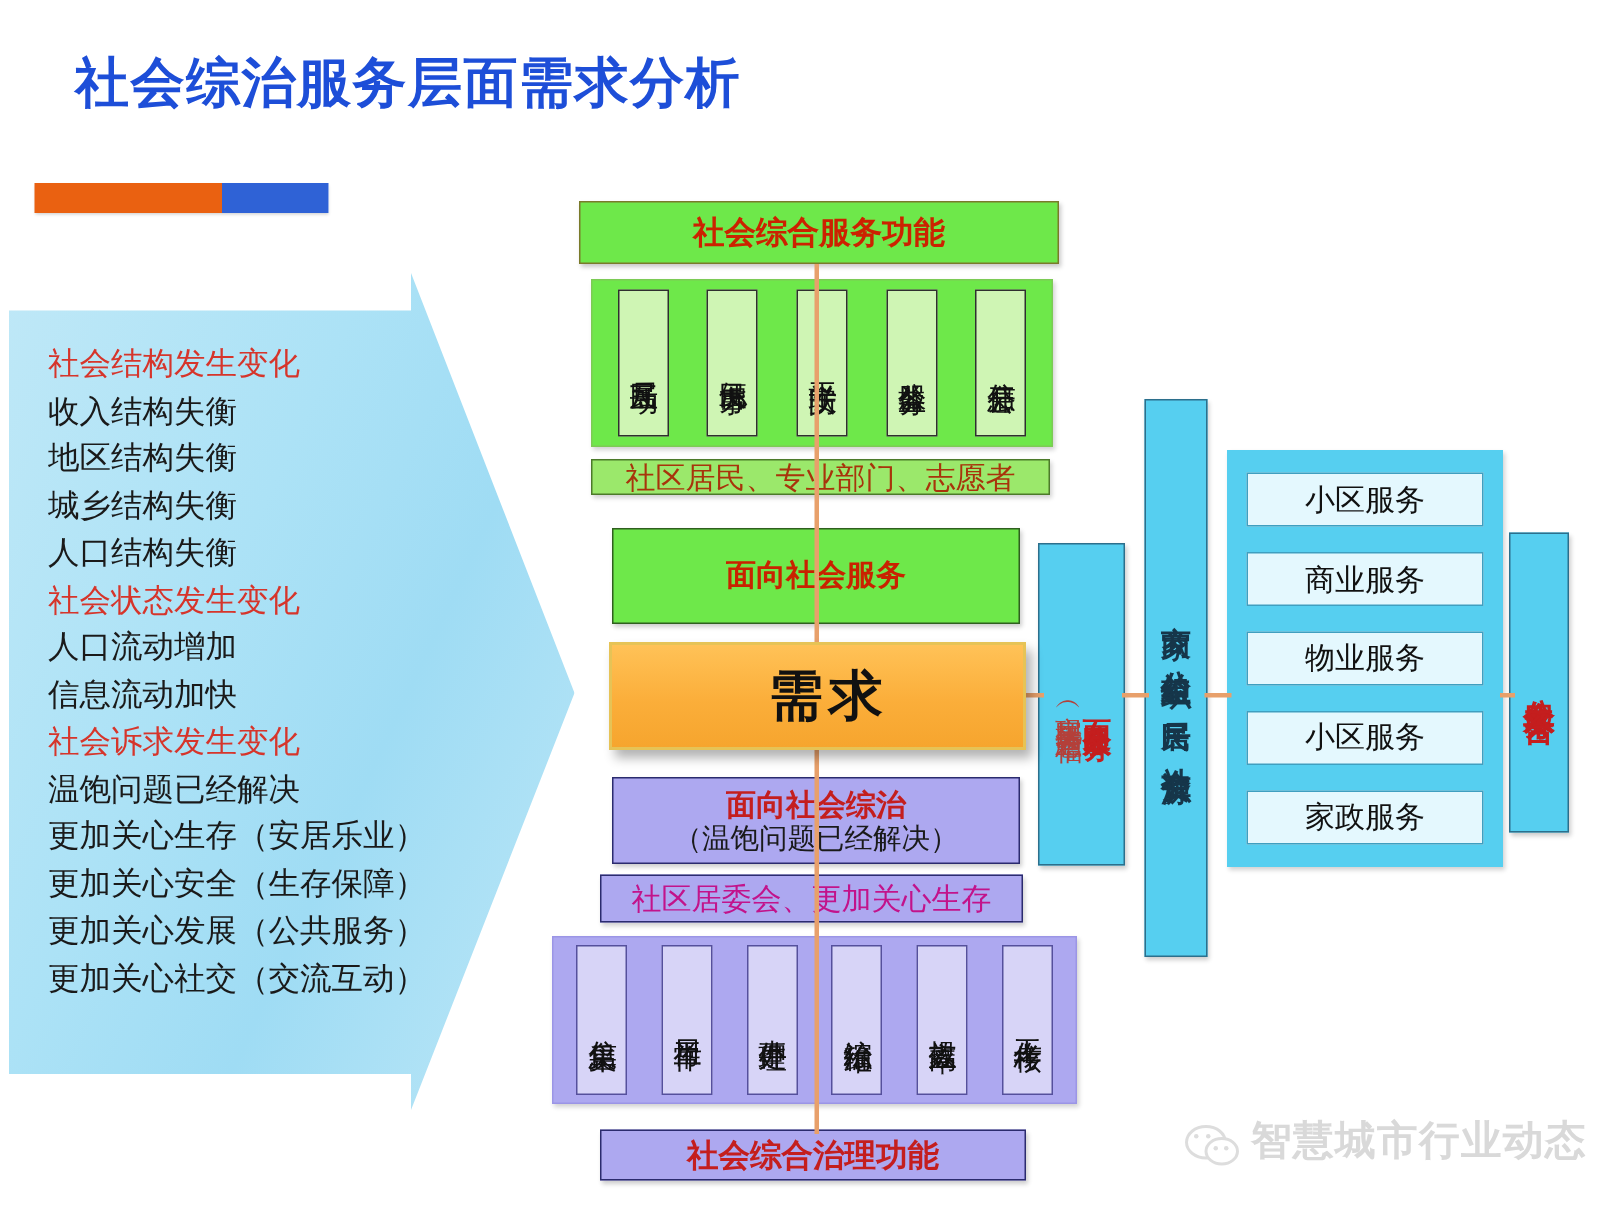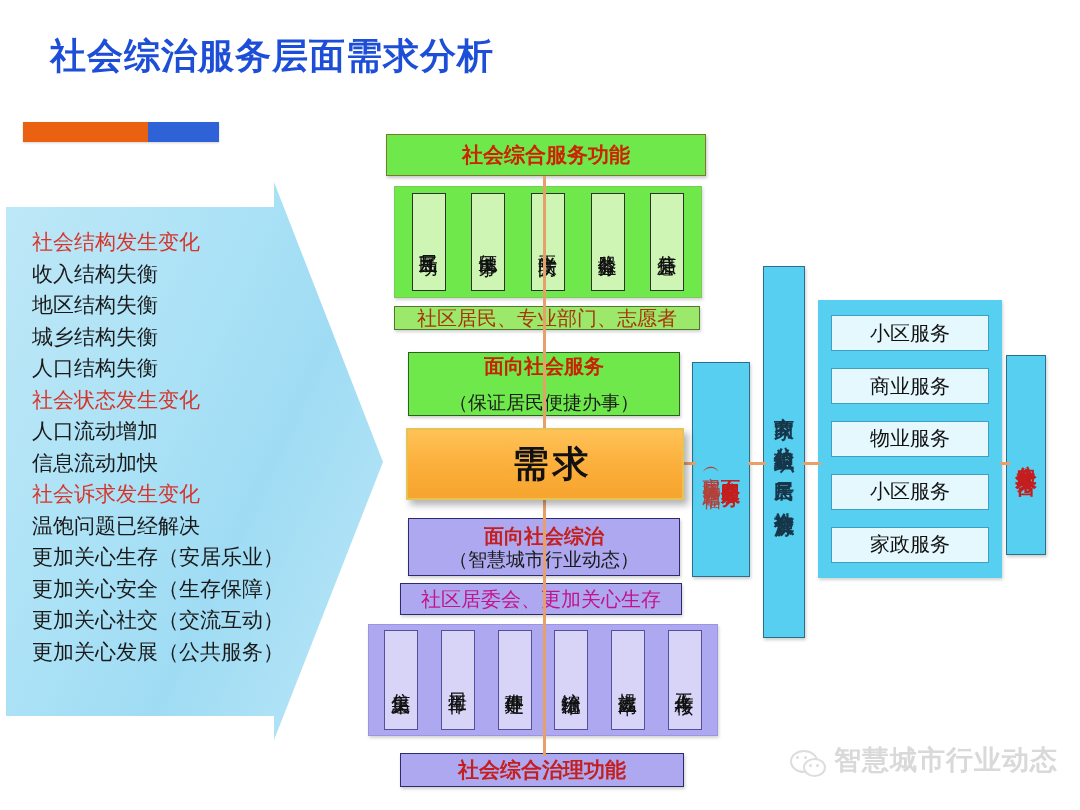--- a/index.html
+++ b/index.html
@@ -197,47 +197,46 @@
         <div class="li">地区结构失衡</div>
         <div class="li">城乡结构失衡</div>
         <div class="li">人口结构失衡</div>
         <div class="li hl">社会状态发生变化</div>
         <div class="li">人口流动增加</div>
         <div class="li">信息流动加快</div>
         <div class="li hl">社会诉求发生变化</div>
         <div class="li">温饱问题已经解决</div>
         <div class="li">更加关心生存（安居乐业）</div>
         <div class="li">更加关心安全（生存保障）</div>
+        <div class="li">更加关心发展（公共服务）</div>
         <div class="li">更加关心社交（交流互动）</div>
-        <div class="li">更加关心发展（公共服务）</div>
       </div>
   </div>
 
   <div class="box g-head">社会综合服务功能</div>
 
   <div class="g-strip" id="svc-cells">
       <div class="vcell">居民互动</div>
       <div class="vcell">便民办事</div>
       <div class="vcell">平安联防</div>
       <div class="vcell">公益服务</div>
       <div class="vcell">信息公开</div>
     </div>
 
   <div class="box g-actors">社区居民、专业部门、志愿者</div>
 
   <div class="box g-service">
     <div class="l1">面向社会服务</div>
-    <div class="l2">（保证居民便捷办事）</div>
   </div>
 
   <div class="box o-demand">需求</div>
 
   <div class="box p-govern">
     <div class="l1">面向社会综治</div>
-    <div class="l2">（智慧城市行业动态）</div>
+    <div class="l2">（温饱问题已经解决）</div>
   </div>
 
   <div class="box p-actors">社区居委会、更加关心生存</div>
 
   <div class="p-strip" id="gov-cells">
       <div class="pvcell">信息采集</div>
       <div class="pvcell">日常工作</div>
       <div class="pvcell">事件处理</div>
       <div class="pvcell">综治维稳</div>
       <div class="pvcell">提高效率</div>

